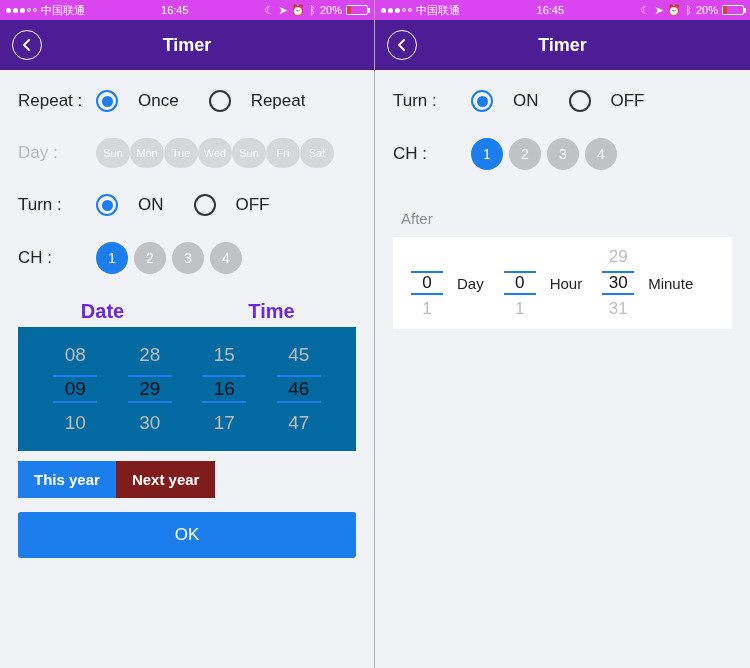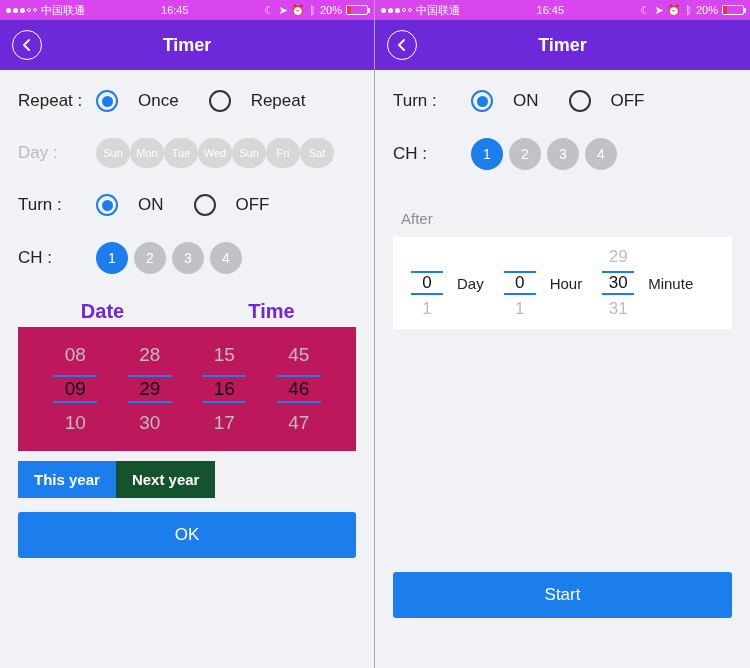--- a/index.html
+++ b/index.html
@@ -38,21 +38,21 @@
   .battery {
     width: 22px; height: 10px; border: 1px solid #fff; border-radius: 2px;
     position: relative; display: flex; align-items: center;
   }
   .battery::after { content:""; position:absolute; right:-3px; top:2px; width:2px; height:5px; background:#fff; border-radius:0 1px 1px 0;}
   .battery-fill { width: 20%; height: 100%; background: #e53935; }
 
   
   .nav {
     height: 50px;
-    background: #6d28d9;
+    background: #4c1d95;
     color: #fff;
     display: flex;
     align-items: center;
     justify-content: center;
     position: relative;
   }
   .back-btn {
     position: absolute;
     left: 12px;
     width: 30px; height: 30px;
@@ -90,21 +90,21 @@
     width: 32px; height: 32px; border-radius: 50%;
     background: #c0c2c6; color: #fff; font-size: 14px;
     display: flex; align-items: center; justify-content: center;
   }
   .ch-chip.active { background: #1c7ded; }
 
   
   .picker-head { display: flex; margin-top: 6px; margin-bottom: 4px; }
   .picker-head div { flex:1; text-align:center; font-size:20px; font-weight:700; color:#6d28d9; }
   .picker-card {
-    background: #be185d;
+    background: #0369a1;
     padding: 14px 20px;
     display: flex;
   }
   .picker-col {
     flex: 1;
     display: flex;
     flex-direction: column;
     align-items: center;
     gap: 6px;
   }
@@ -112,21 +112,21 @@
   .picker-val.sel {
     color: #111;
     border-top: 2px solid #1c7ded;
     border-bottom: 2px solid #1c7ded;
     width: 44px; justify-content: center;
   }
 
   .year-tabs { display: flex; margin-top: 10px; }
   .year-tab {
     flex: 0 0 auto; padding: 10px 16px; font-size: 15px; font-weight: 600;
-    background: #14532d; color: #fff;
+    background: #7f1d1d; color: #fff;
   }
   .year-tab.active { background: #1c7ded; }
 
   .primary-btn {
     margin: 14px 0 0 0;
     background: #1c7ded;
     color: #fff;
     font-size: 17px;
     height: 46px;
     display:flex; align-items:center; justify-content:center;
@@ -346,17 +346,14 @@
       </div>
       <div class="dur-unit">Hour</div>
       <div class="dur-col">
         <div class="dur-val">29</div>
         <div class="dur-val sel">30</div>
         <div class="dur-val">31</div>
       </div>
       <div class="dur-unit">Minute</div>
     </div>
 
-    <div class="right-btn-wrap">
-      <div class="primary-btn">Start</div>
-    </div>
   </div>
 </div>
 
 </body></html>

